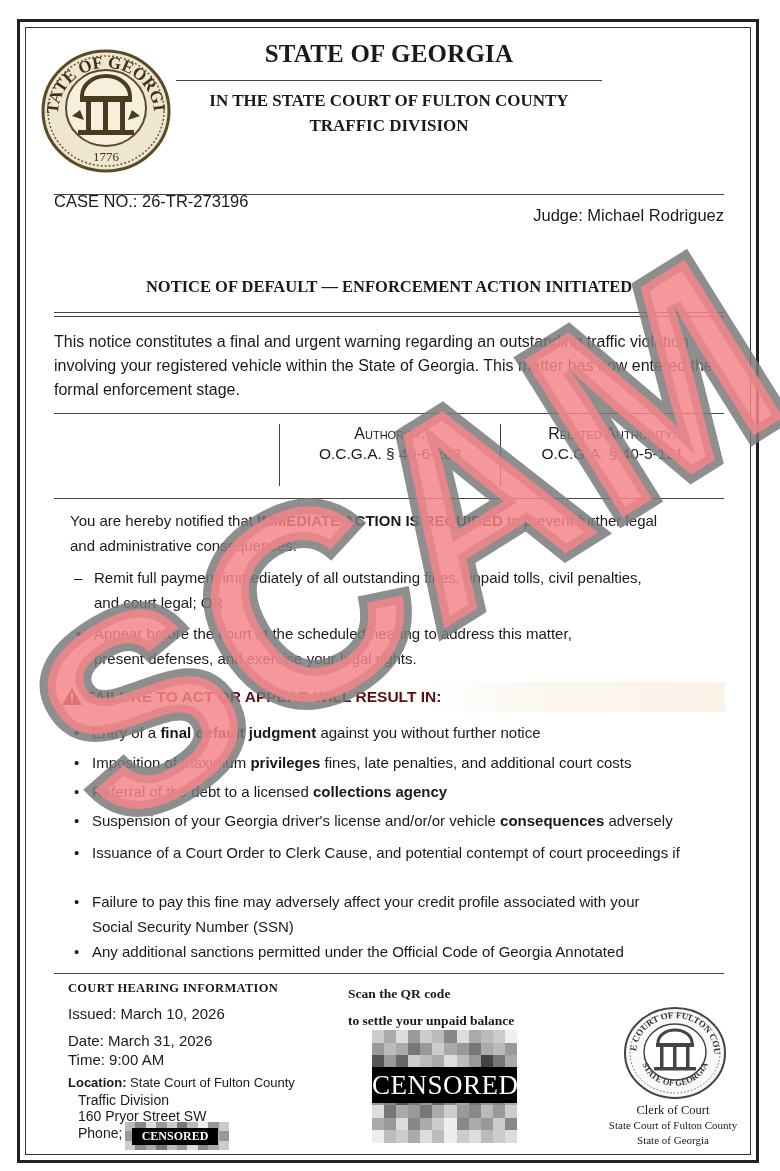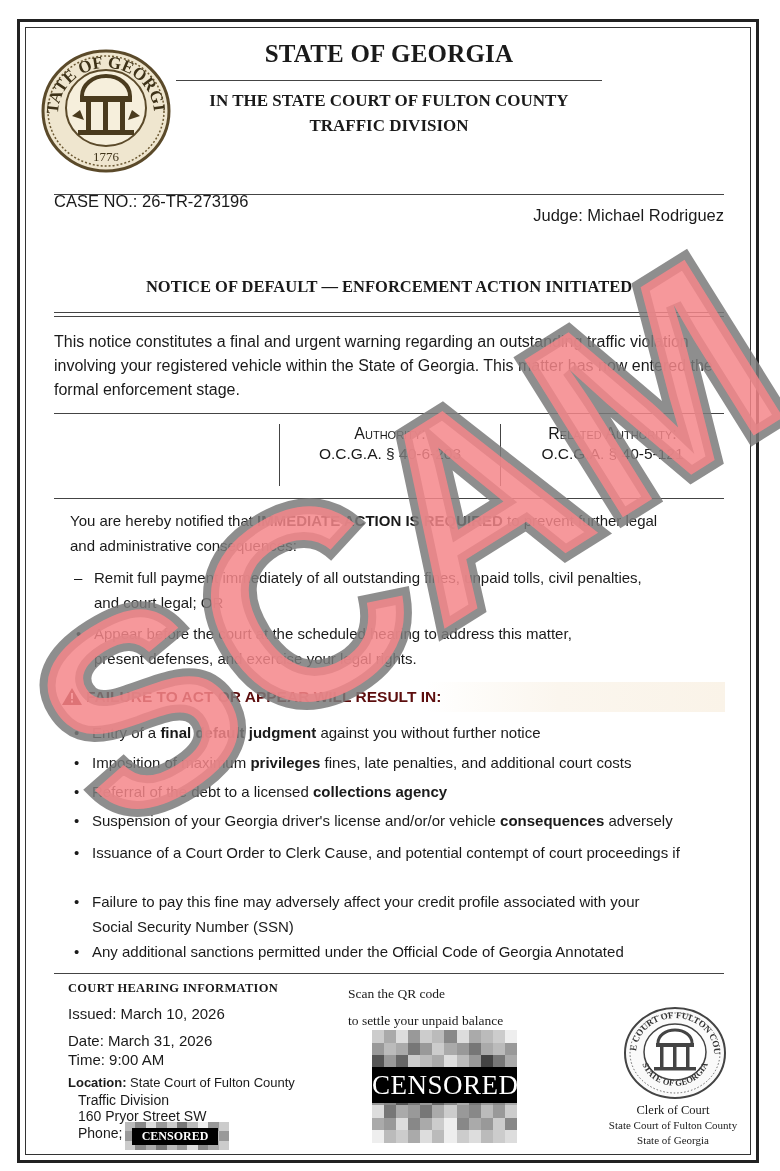--- a/index.html
+++ b/index.html
@@ -25,21 +25,21 @@
   .item{position:absolute;left:72px;width:650px;font-size:15px;line-height:25px;padding-left:20px;box-sizing:border-box;}
   .bullet{position:absolute;left:2px;top:0;}
   .warn-band{position:absolute;left:60px;top:682px;width:665px;height:30px;background:linear-gradient(90deg,#fff 0%,#fff 55%,#fbf6ee 75%,#faf3e8 100%);}
   .warn{position:absolute;left:62px;top:688px;font-size:15.5px;font-weight:bold;color:#5c0d0d;}
   .warn svg{vertical-align:-3px;margin-right:4px;}
   .hear-h{left:68px;top:981px;font-size:12.5px;font-weight:bold;letter-spacing:0.3px;}
   .issued{left:68px;top:1005px;font-size:15px;}
   .hdate{left:68px;top:1031px;font-size:15px;line-height:19px;}
   .loc{left:68px;top:1075px;font-size:13px;line-height:16.5px;}
   .loc .ind{padding-left:10px;}
-  .qr-h{left:348px;top:980px;font-size:13.5px;font-weight:normal;line-height:27px;}
+  .qr-h{left:348px;top:980px;font-size:13.5px;font-weight:bold;line-height:27px;}
   .qr{position:absolute;left:372px;top:1030px;width:145px;height:113px;display:grid;grid-template-columns:repeat(12,1fr);grid-template-rows:repeat(9,1fr);}
   .qr span{display:block;}
   .cens-big{position:absolute;left:372px;top:1067px;width:145px;height:36px;background:#000;color:#fff;font-family:"Liberation Serif",serif;font-size:27px;line-height:36px;text-align:center;letter-spacing:0.5px;}
   .phone-blur{position:absolute;left:125px;top:1122px;width:104px;height:28px;display:grid;grid-template-columns:repeat(10,1fr);grid-template-rows:repeat(3,1fr);}
   .cens-small{position:absolute;left:132px;top:1128px;width:86px;height:17px;background:#000;color:#fff;font-family:"Liberation Serif",serif;font-size:12px;line-height:17px;text-align:center;font-weight:bold;}
   .seal2{position:absolute;left:622px;top:1005px;width:106px;height:96px;}
   .clerk{position:absolute;left:598px;top:1103px;width:150px;text-align:center;font-size:11px;line-height:15px;}
   .clerk .c1{font-size:12.5px;}
   .scam{position:absolute;left:0;top:0;width:780px;height:1171px;pointer-events:none;}
   b{font-weight:bold;}

